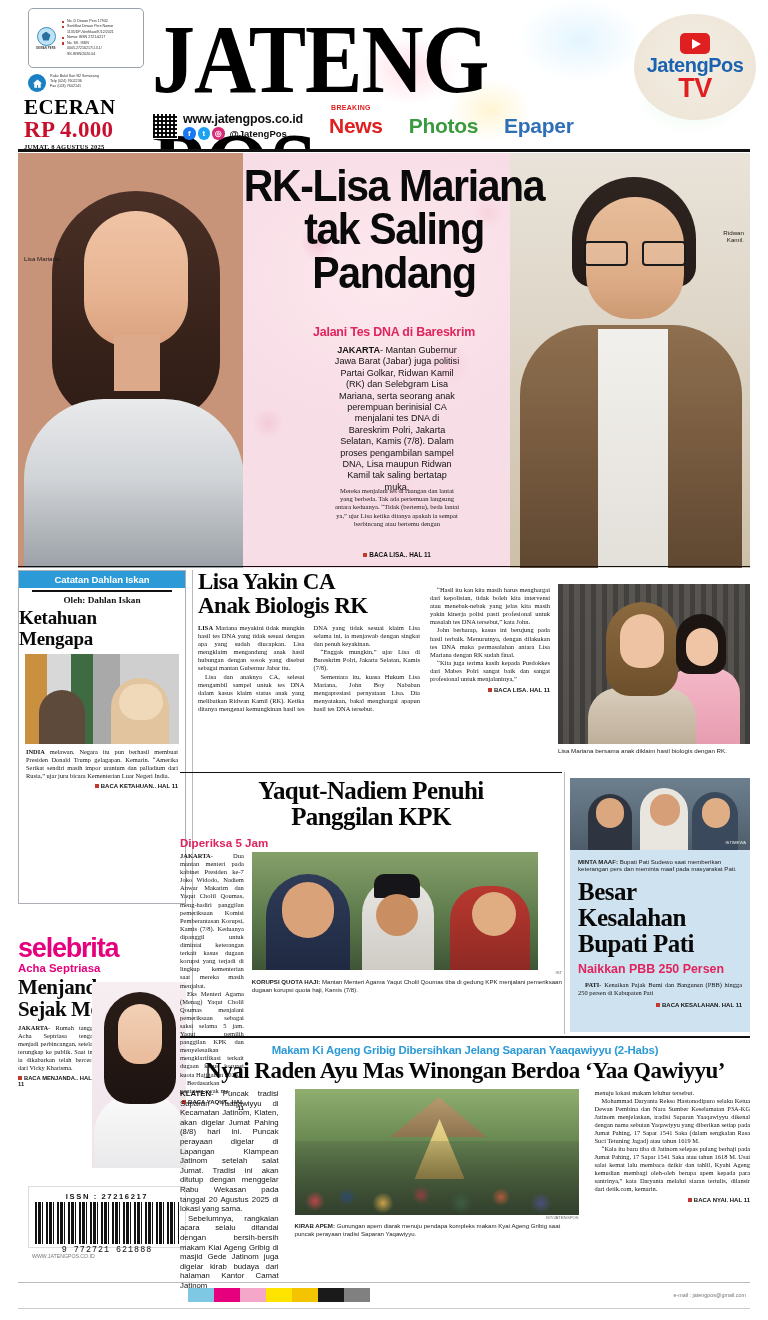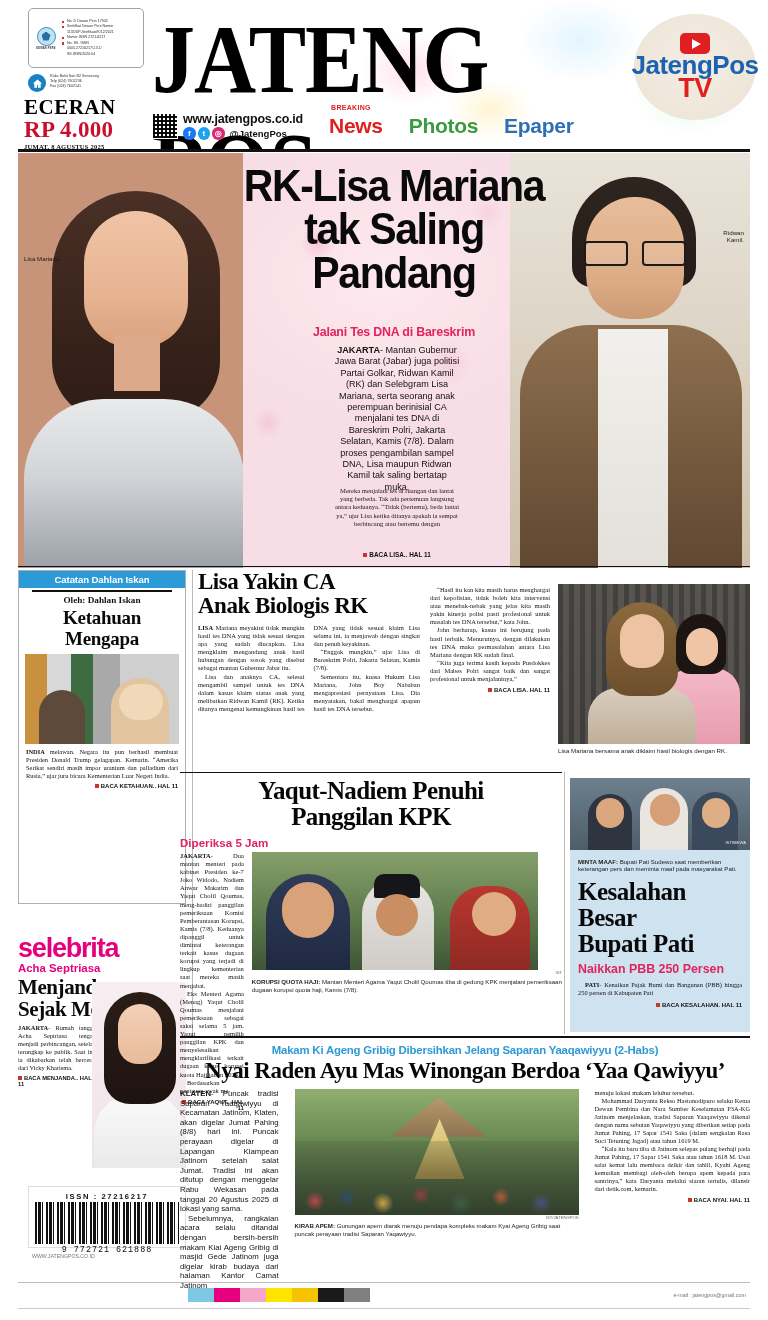--- a/index.html
+++ b/index.html
@@ -99,21 +99,21 @@
     background: radial-gradient(circle at 50% 45%, #f2ede4 0%, #efe7da 60%, #ece3d2 100%);
     display: flex; flex-direction: column; align-items: center; justify-content: center;
   }
   .yt-icon {
     width: 30px; height: 21px; background: #e02020; border-radius: 5px;
     display: flex; align-items: center; justify-content: center; margin-bottom: 1px;
   }
   .yt-icon::after { content: ""; width: 0; height: 0;
     border-left: 9px solid #fff; border-top: 5.5px solid transparent; border-bottom: 5.5px solid transparent;
     margin-left: 2px; }
-  .tv-word1 { font-family: "Liberation Sans", sans-serif; font-weight: bold; font-size: 26px;
+  .tv-word1 { font-family: "Liberation Sans", sans-serif; font-weight: bold; font-size: 20px;
     color: #1b63b0; line-height: 20px; letter-spacing: -.5px; }
   .tv-word2 { font-family: "Liberation Sans", sans-serif; font-weight: bold; font-size: 27px;
     color: #e02020; line-height: 26px; letter-spacing: -.5px; }
 
   .mast-nav { position: absolute; left: 152px; top: 104px; width: 600px; height: 44px;
     display: flex; align-items: center; }
   .qr { width: 26px; height: 26px; flex: 0 0 26px;
     background:
       repeating-linear-gradient(90deg, #111 0 2px, #fff 2px 4px),
       repeating-linear-gradient(0deg, #111 0 2px, #fff 2px 4px);
@@ -269,21 +269,21 @@
     border-radius: 14px 14px 0 0; border: 1.6px solid #222; border-bottom: none; background: #fff; }
   .di-logo { position: absolute; left: 66px; top: 10px; width: 96px; }
   .di-logo-main { font-family: "Liberation Sans", sans-serif; font-weight: bold; font-size: 29px;
     color: #151515; letter-spacing: -2px; line-height: 30px; font-style: italic; }
   .di-logo-sub { font-family: "Liberation Serif", serif; font-style: italic; font-weight: bold;
     font-size: 17px; color: #c0392b; line-height: 16px; margin-top: -3px; margin-left: 18px; }
   .di-rule { width: 140px; height: 2px; background: #111; margin: 2px auto 3px; }
   .di-by { font-family: "Liberation Serif", serif; font-weight: bold; font-size: 9.2px;
     text-align: center; color: #111; }
   .di-title { font-family: "Liberation Serif", serif; font-weight: bold; font-size: 19px;
-    line-height: 20.5px; text-align: center; color: #0a0a0a; margin-top: 3px; letter-spacing: -.3px; }
+    line-height: 20.5px; color: #0a0a0a; margin-top: 3px; letter-spacing: -.3px; }
   .di-photo { width: 154px; height: 90px; margin: 5px auto 0;
     background:
       linear-gradient(90deg, #c9913f 0 14%, #d8d8d8 14% 30%, #3f6b42 30% 44%, #a9a9a9 44% 62%, #cfcfcf 62% 100%);
     position: relative; overflow: hidden; }
   .di-photo .h1 { position: absolute; left: 14px; top: 36px; width: 46px; height: 54px;
     border-radius: 23px 23px 0 0; background: #5d4a3a; }
   .di-photo .h2 { position: absolute; right: 10px; top: 24px; width: 58px; height: 66px;
     border-radius: 29px 29px 0 0; background: #e2c49e; }
   .di-photo .h3 { position: absolute; right: 16px; top: 30px; width: 44px; height: 36px;
     border-radius: 22px; background: #f0d9b8; }
@@ -731,22 +731,22 @@
       <div class="pp-2"></div>
         <div class="pp-2f"></div>
       <div class="pp-3"></div>
         <div class="pp-3f"></div>
       <div class="pati-credit">ISTIMEWA</div>
     </div>
     <div class="pati-cap">
       <b>MINTA MAAF:</b><span> Bupati Pati Sudewo saat memberikan keterangan pers dan meminta maaf pada masyarakat Pati.</span>
     </div>
     <div class="pati-title">
+      <div>Besar</div>
       <div>Kesalahan</div>
-      <div>Besar</div>
       <div>Bupati Pati</div>
     </div>
     <div class="pati-sub">Naikkan PBB 250 Persen</div>
     <div class="pati-body">
       <b>PATI</b><span>- Kenaikan Pajak Bumi dan Bangunan (PBB) hingga 250 persen di Kabupaten Pati</span>
     </div>
     <div class="pati-baca">
       <span class="baca-dot"></span><span>BACA KESALAHAN. HAL 11</span>
     </div>
   </div>

